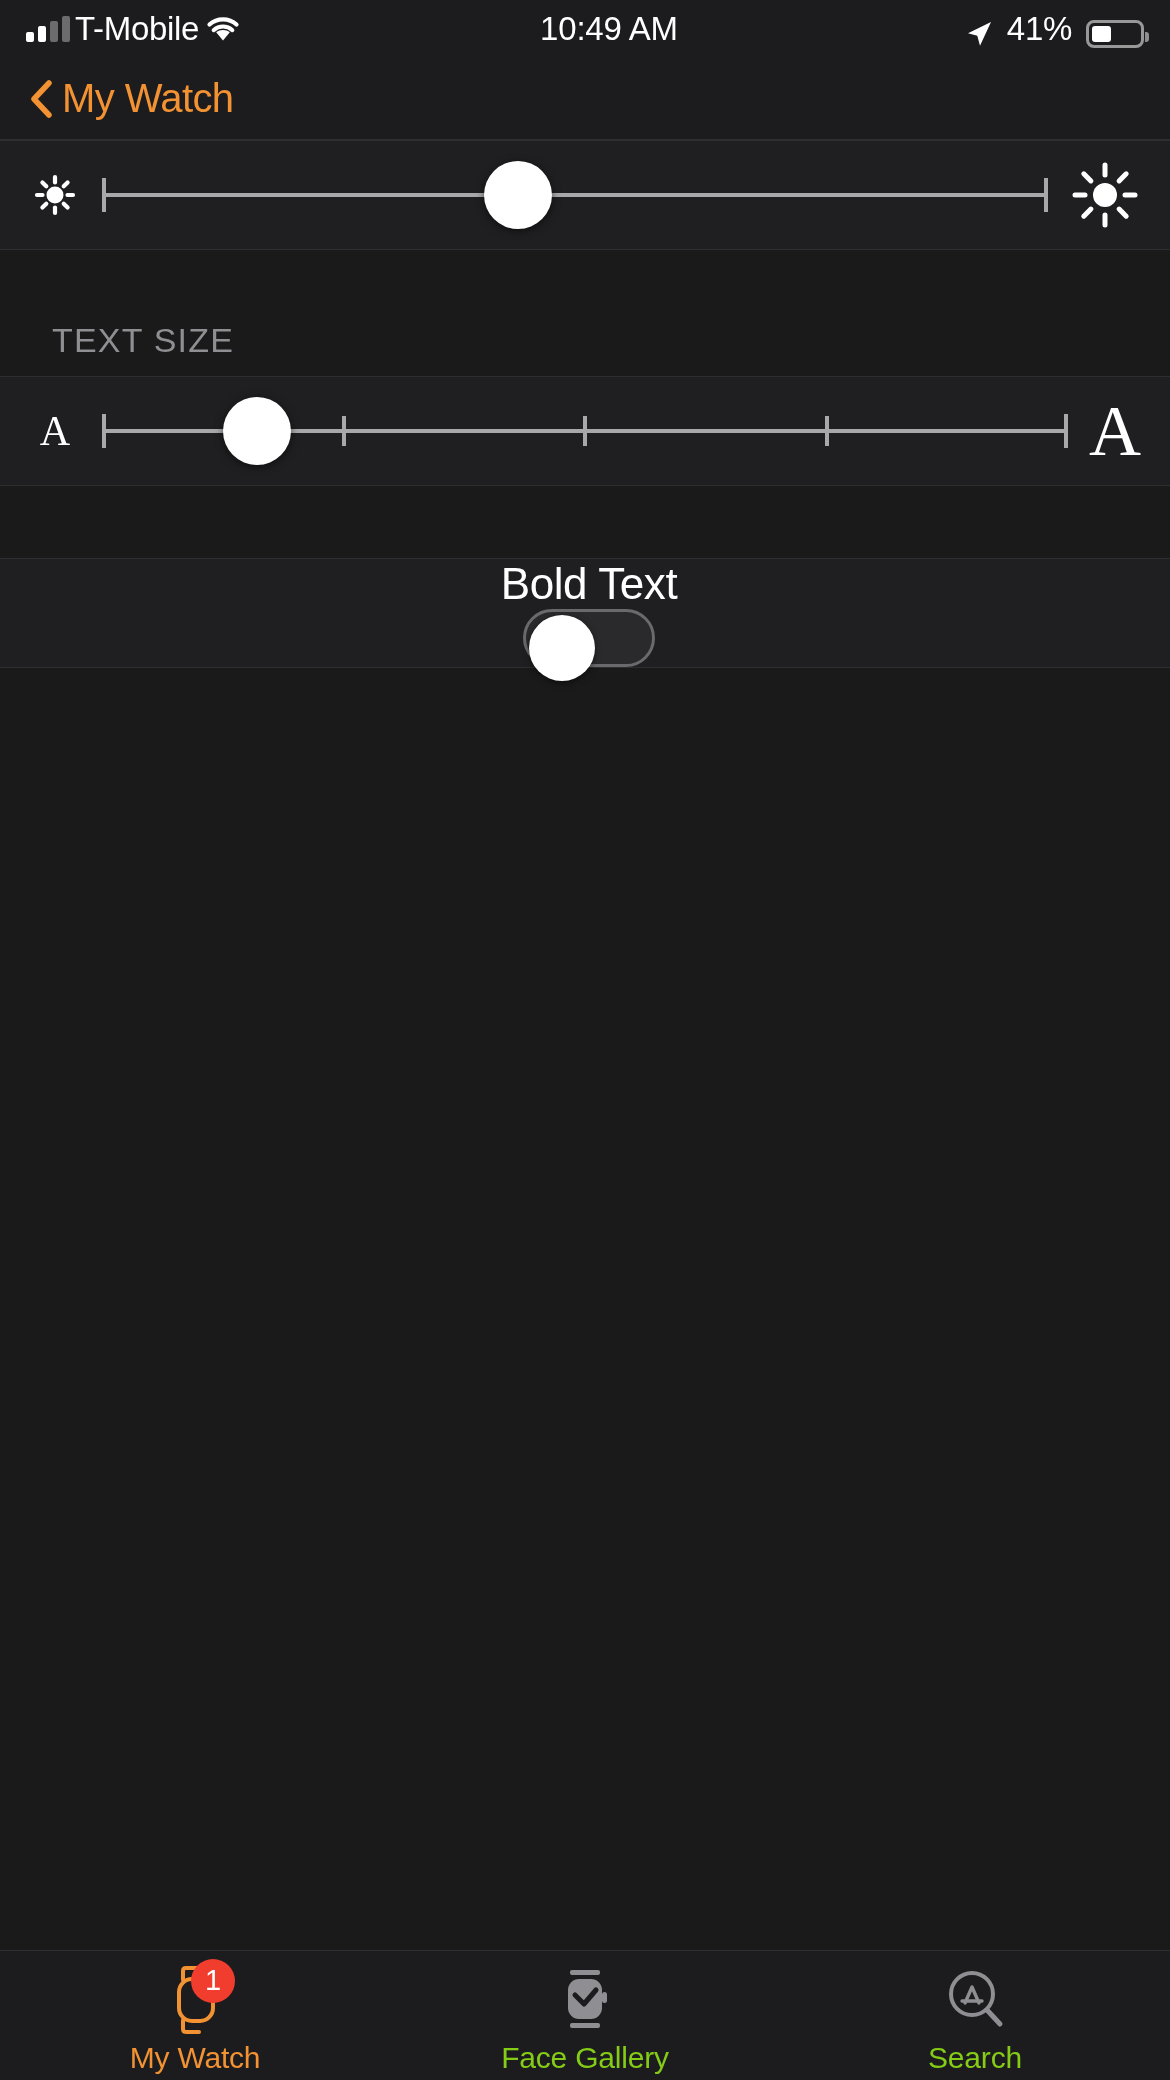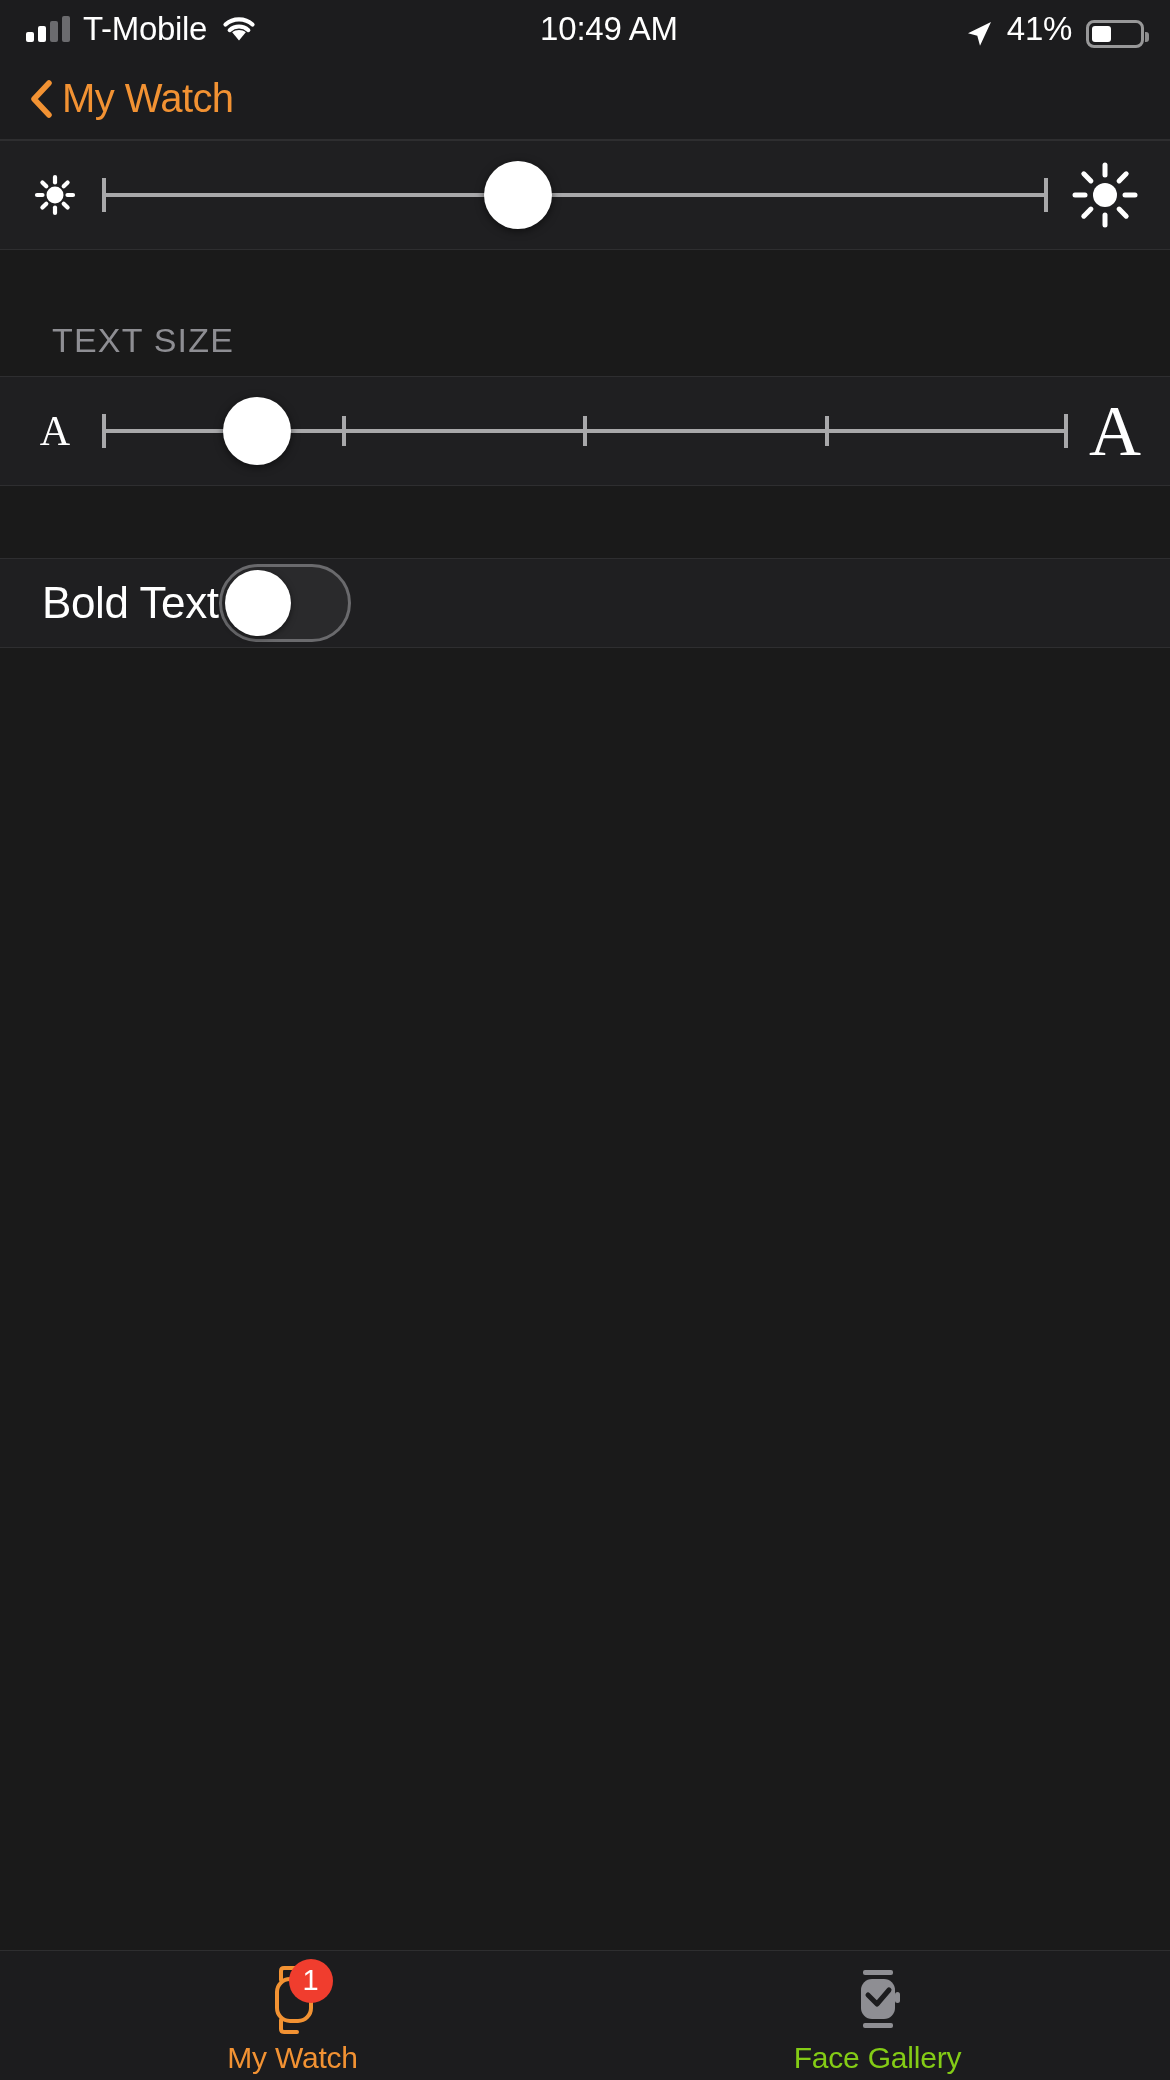--- a/index.html
+++ b/index.html
@@ -18,21 +18,21 @@
 
   
   .statusbar {
     position:relative;
     height:58px; flex:0 0 58px;
     background:#1c1c1e;
     display:flex; align-items:center;
     padding:0 26px;
     color:#fff;
   }
-  .sb-left { display:flex; align-items:center; gap:13px; }
+  .sb-left { display:flex; align-items:center; gap:5px; }
   .sig-bars { display:flex; align-items:flex-end; gap:4px; height:26px; }
   .sig-bars i { display:block; width:8px; border-radius:2px; background:#6b6b6e; }
   .sig-bars i.on { background:#fff; }
   .sig-bars i:nth-child(1){ height:10px; }
   .sig-bars i:nth-child(2){ height:16px; }
   .sig-bars i:nth-child(3){ height:21px; }
   .sig-bars i:nth-child(4){ height:26px; }
   .carrier { font-size:33px; letter-spacing:-0.3px; }
   .wifi { width:38px; height:28px; position:relative; }
   .wifi svg { display:block; }
@@ -144,22 +144,23 @@
     transform:translate(-50%,-50%);
     width:68px; height:68px; border-radius:50%;
     background:#fff;
     box-shadow:0 2px 8px rgba(0,0,0,0.55);
     cursor:pointer;
   }
 
   .gap { height:72px; background:#1a1a1a; }
 
   .toggle-row {
-    height:90px; padding:0 34px 0 42px;
-    justify-content:flex-start;
+    height:110px; padding:0 34px 0 42px;
+    justify-content:space-between;
+    flex-direction:column;
   }
   .toggle-label { font-size:44px; color:#fff; letter-spacing:-0.4px; }
   .switch {
     position:relative; width:132px; height:78px;
     border-radius:39px;
     background:#2a2a2c;
     border:3px solid #6a6a6d;
     cursor:pointer;
   }
   .switch .knob {
@@ -343,15 +344,26 @@
           <rect x="53" y="29" width="5" height="11" rx="2.5" fill="#8e8e93"></rect>
           <rect x="21" y="7" width="30" height="5" rx="2" fill="#8e8e93"></rect>
           <rect x="21" y="60" width="30" height="5" rx="2" fill="#8e8e93"></rect>
           <path d="M26 32 L35 41 L47 27" stroke="#1c1c1e" stroke-width="5" fill="none" stroke-linecap="round" stroke-linejoin="round"></path>
         </svg>
       </div>
       <div class="tab-lbl">Face Gallery</div>
     </div>
 
 
+    <div class="tab">
+      <div class="tab-ico">
+        <svg width="72" height="72" viewBox="0 0 72 72">
+          <circle cx="33" cy="31" r="21" stroke="#8e8e93" stroke-width="4" fill="none"></circle>
+          <path d="M26 40 L33 24 L40 40" stroke="#8e8e93" stroke-width="3.4" fill="none" stroke-linecap="round" stroke-linejoin="round"></path>
+          <line x1="23" y1="38" x2="43" y2="38" stroke="#8e8e93" stroke-width="3.4" stroke-linecap="round"></line>
+          <line x1="48" y1="47" x2="61" y2="61" stroke="#8e8e93" stroke-width="5" stroke-linecap="round"></line>
+        </svg>
+      </div>
+      <div class="tab-lbl">Search</div>
+    </div>
 
   </div>
 </div>
 
 </body></html>

